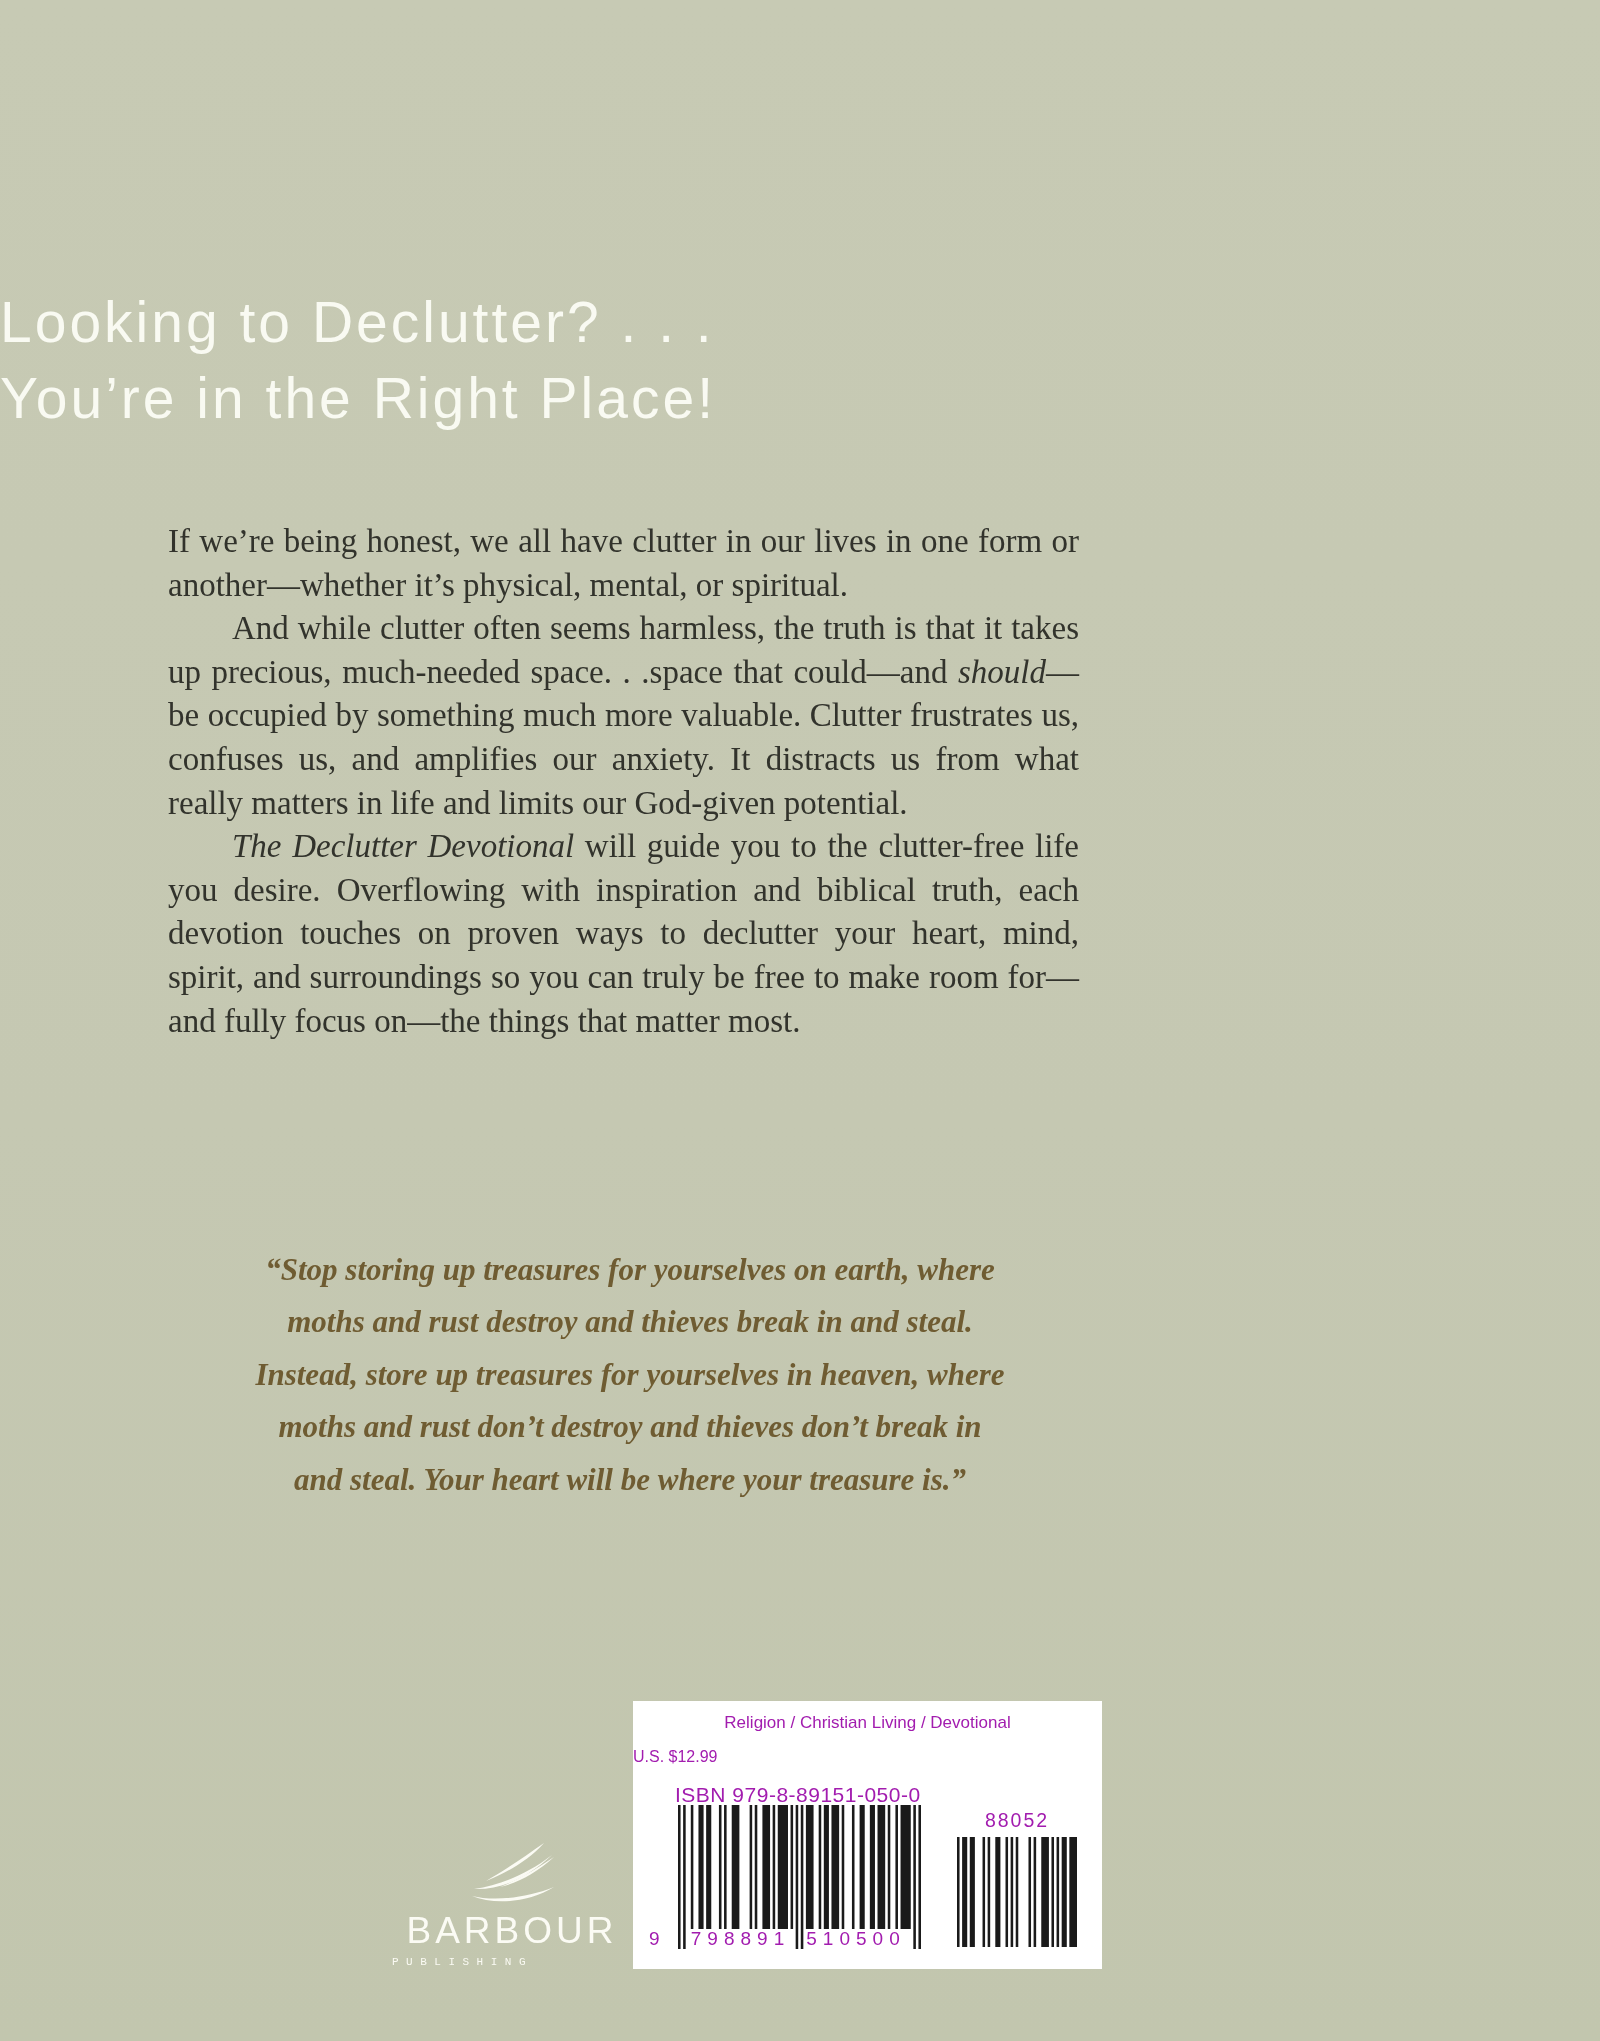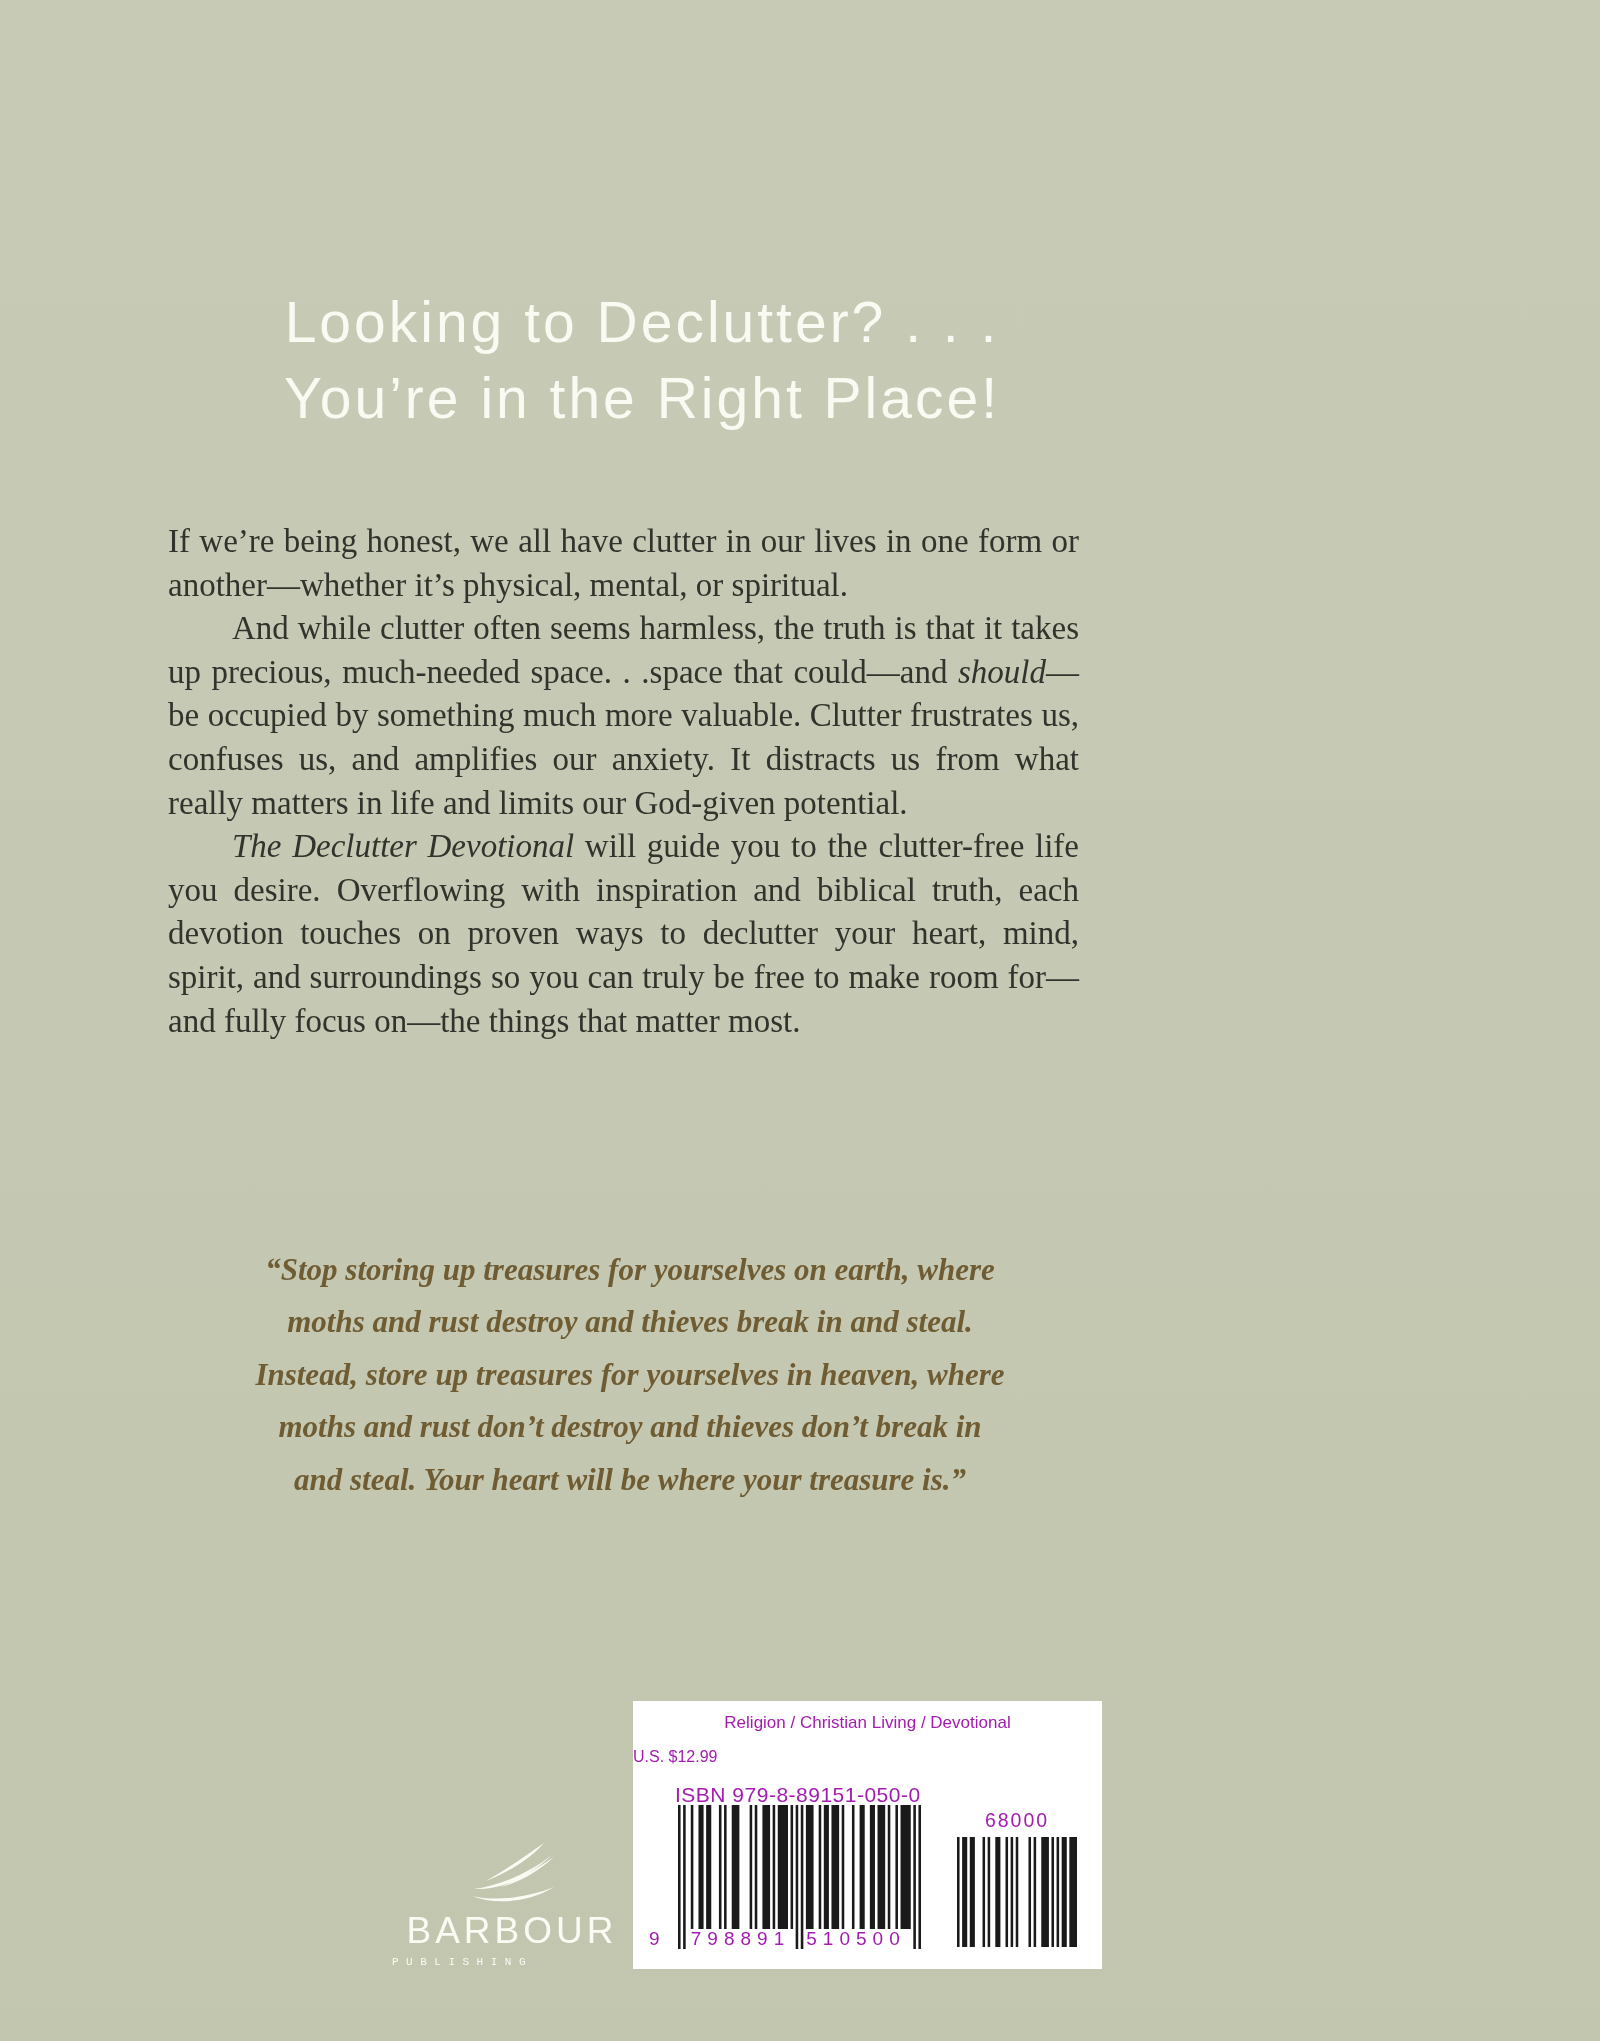--- a/index.html
+++ b/index.html
@@ -6,26 +6,25 @@
   .cover{
     position:relative;
     width:1600px;height:2041px;
     background:linear-gradient(180deg,#c7cab4 0%,#c5c8b2 55%,#c2c6ae 100%);
     font-family:"Liberation Serif", serif;
     overflow:hidden;
   }
   
   .heading{
     position:absolute;left:0;top:284px;width:1260px;
-    text-align:center;
+    text-align:left;
     font-family:"Liberation Sans", sans-serif;
     font-weight:300;
     font-size:57px;line-height:76px;
     letter-spacing:3px;
-    margin-left:12px;
   }
   
   .body-block{
     position:absolute;left:168px;top:520px;width:911px;
     font-size:33px;line-height:43.6px;
     text-align:justify;
   }
   .body-block p{margin:0;}
   .body-block p.indent{text-indent:64px;}
   .body-block em{font-style:italic;}
@@ -133,21 +132,21 @@
         <rect x="217.42" y="0" width="2.56" height="124"></rect>
         <rect x="222.54" y="0" width="10.23" height="124"></rect>
         <rect x="235.33" y="0" width="2.56" height="144"></rect>
         <rect x="240.44" y="0" width="2.56" height="144"></rect>
       </svg>
     <div class="bb-digits">
       <span class="bb-digit-lead">9</span>
       <span class="bb-digit-g1">798891</span>
       <span class="bb-digit-g2">510500</span>
     </div>
-    <div class="bb-addon-label">68000</div>
+    <div class="bb-addon-label">88052</div>
     <svg id="addon-barcode" class="bb-addon-svg" viewBox="0 0 120 110" preserveAspectRatio="none">
         <rect x="0.00" y="0" width="2.55" height="110"></rect>
         <rect x="5.11" y="0" width="5.11" height="110"></rect>
         <rect x="12.77" y="0" width="5.11" height="110"></rect>
         <rect x="25.53" y="0" width="2.55" height="110"></rect>
         <rect x="30.64" y="0" width="2.55" height="110"></rect>
         <rect x="38.30" y="0" width="5.11" height="110"></rect>
         <rect x="48.51" y="0" width="2.55" height="110"></rect>
         <rect x="53.62" y="0" width="2.55" height="110"></rect>
         <rect x="58.72" y="0" width="2.55" height="110"></rect>

